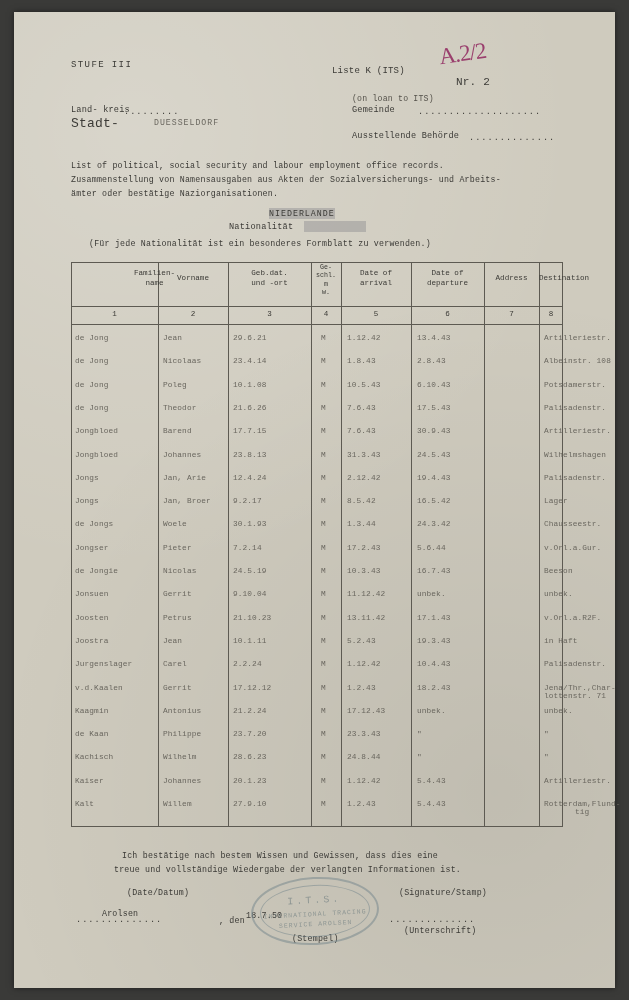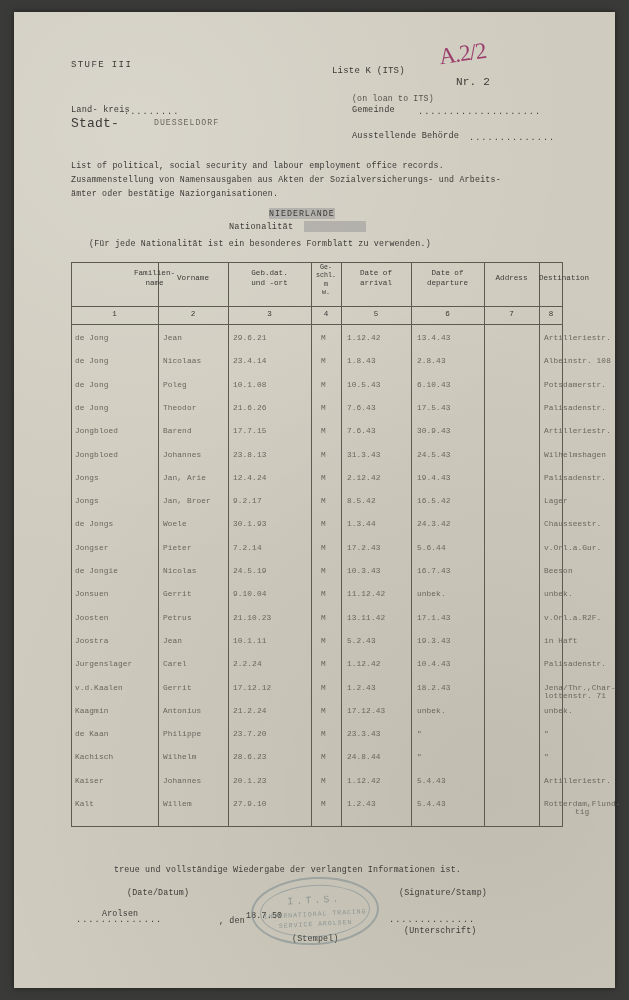--- a/index.html
+++ b/index.html
@@ -323,20 +323,21 @@
           <div class="cell faint" style="left: 162px; top: 538px;">27.9.10</div>
           <div class="cell faint" style="left: 250px; top: 538px;">M</div>
           <div class="cell faint" style="left: 276px; top: 538px;">1.2.43</div>
           <div class="cell faint" style="left: 346px; top: 538px;">5.4.43</div>
           <div class="cell faint" style="left: 418px; top: 538px;"></div>
           <div class="cell faint" style="left: 473px; top: 538px; text-align: center;">Rotterdam,Flund-
 tig</div>
         </div>
     </div>
 
+    <div class="t" id="f1">Ich bestätige nach bestem Wissen und Gewissen, dass dies eine</div>
     <div class="t" id="f2">treue und vollständige Wiedergabe der verlangten Informationen ist.</div>
     <div class="t" id="datum">(Date/Datum)</div>
     <div class="t" id="sigstamp">(Signature/Stamp)</div>
     <div class="t" id="arolsen">Arolsen</div>
     <div class="t" id="dots1">..............</div>
     <div class="t" id="den">, den</div>
     <div class="t" id="datev">18.7.50</div>
     <div class="t" id="dots2">..............</div>
     <div class="t" id="stempel">(Stempel)</div>
     <div class="t" id="untersch">(Unterschrift)</div>

